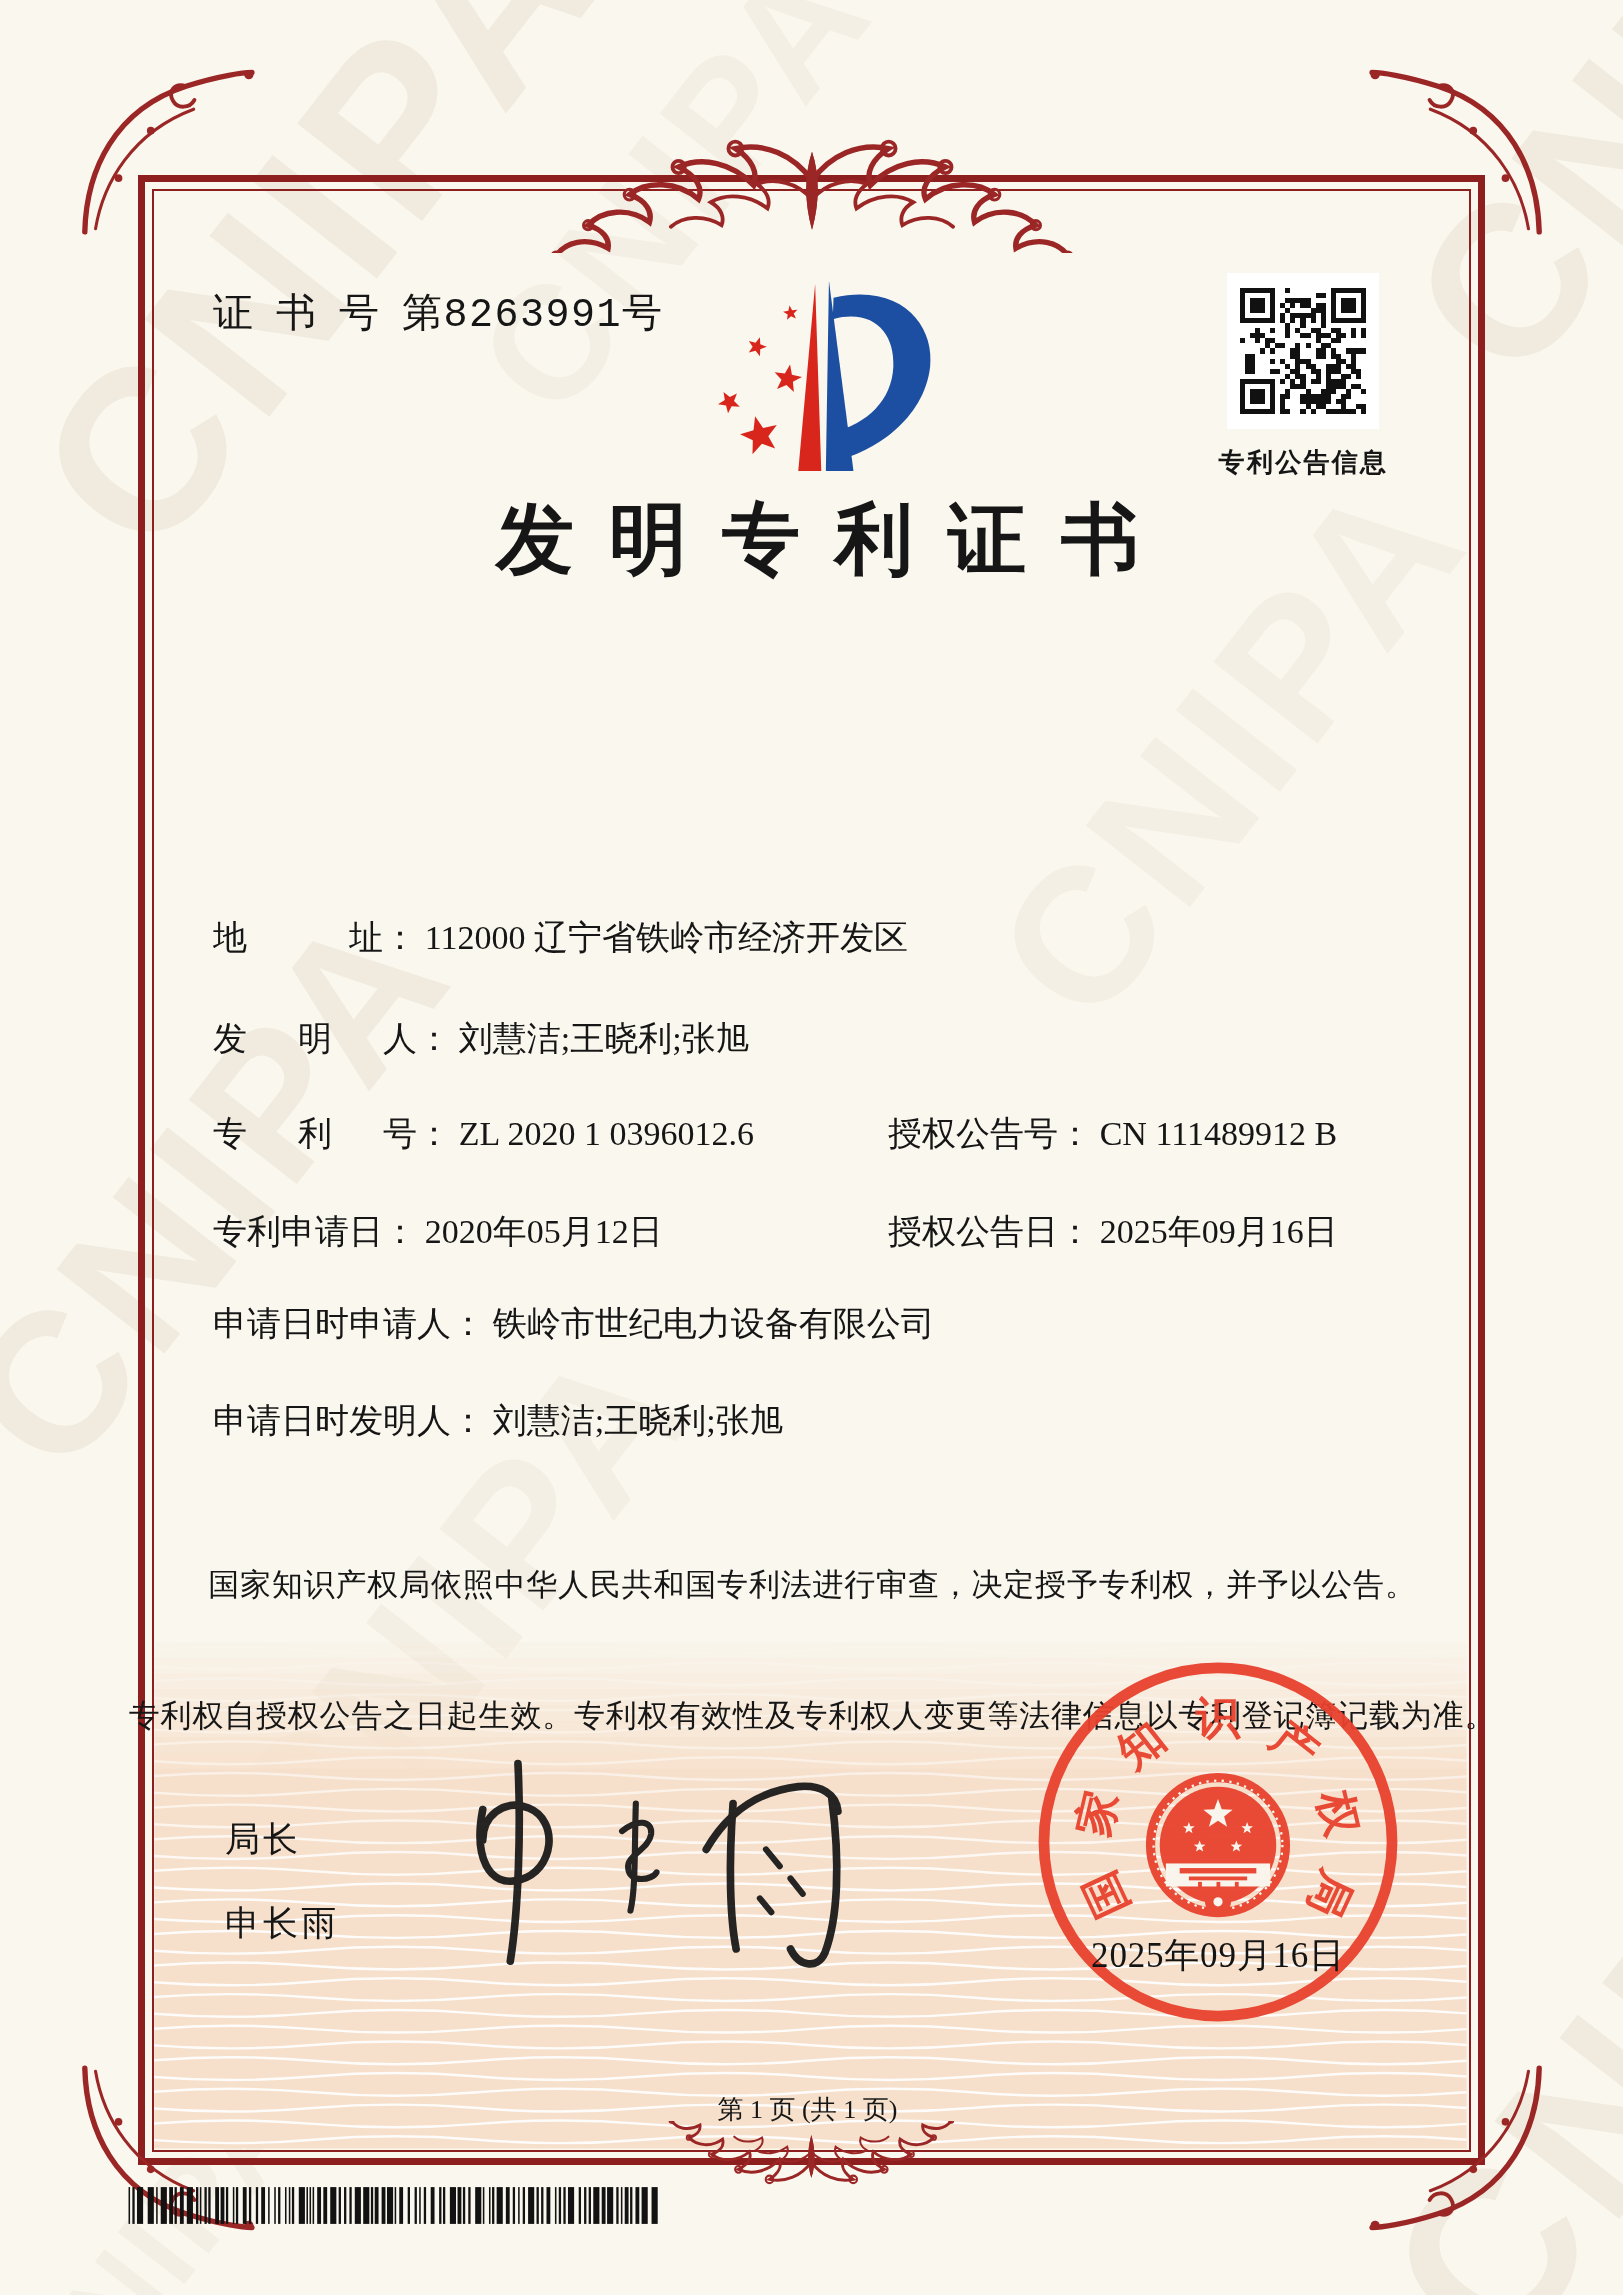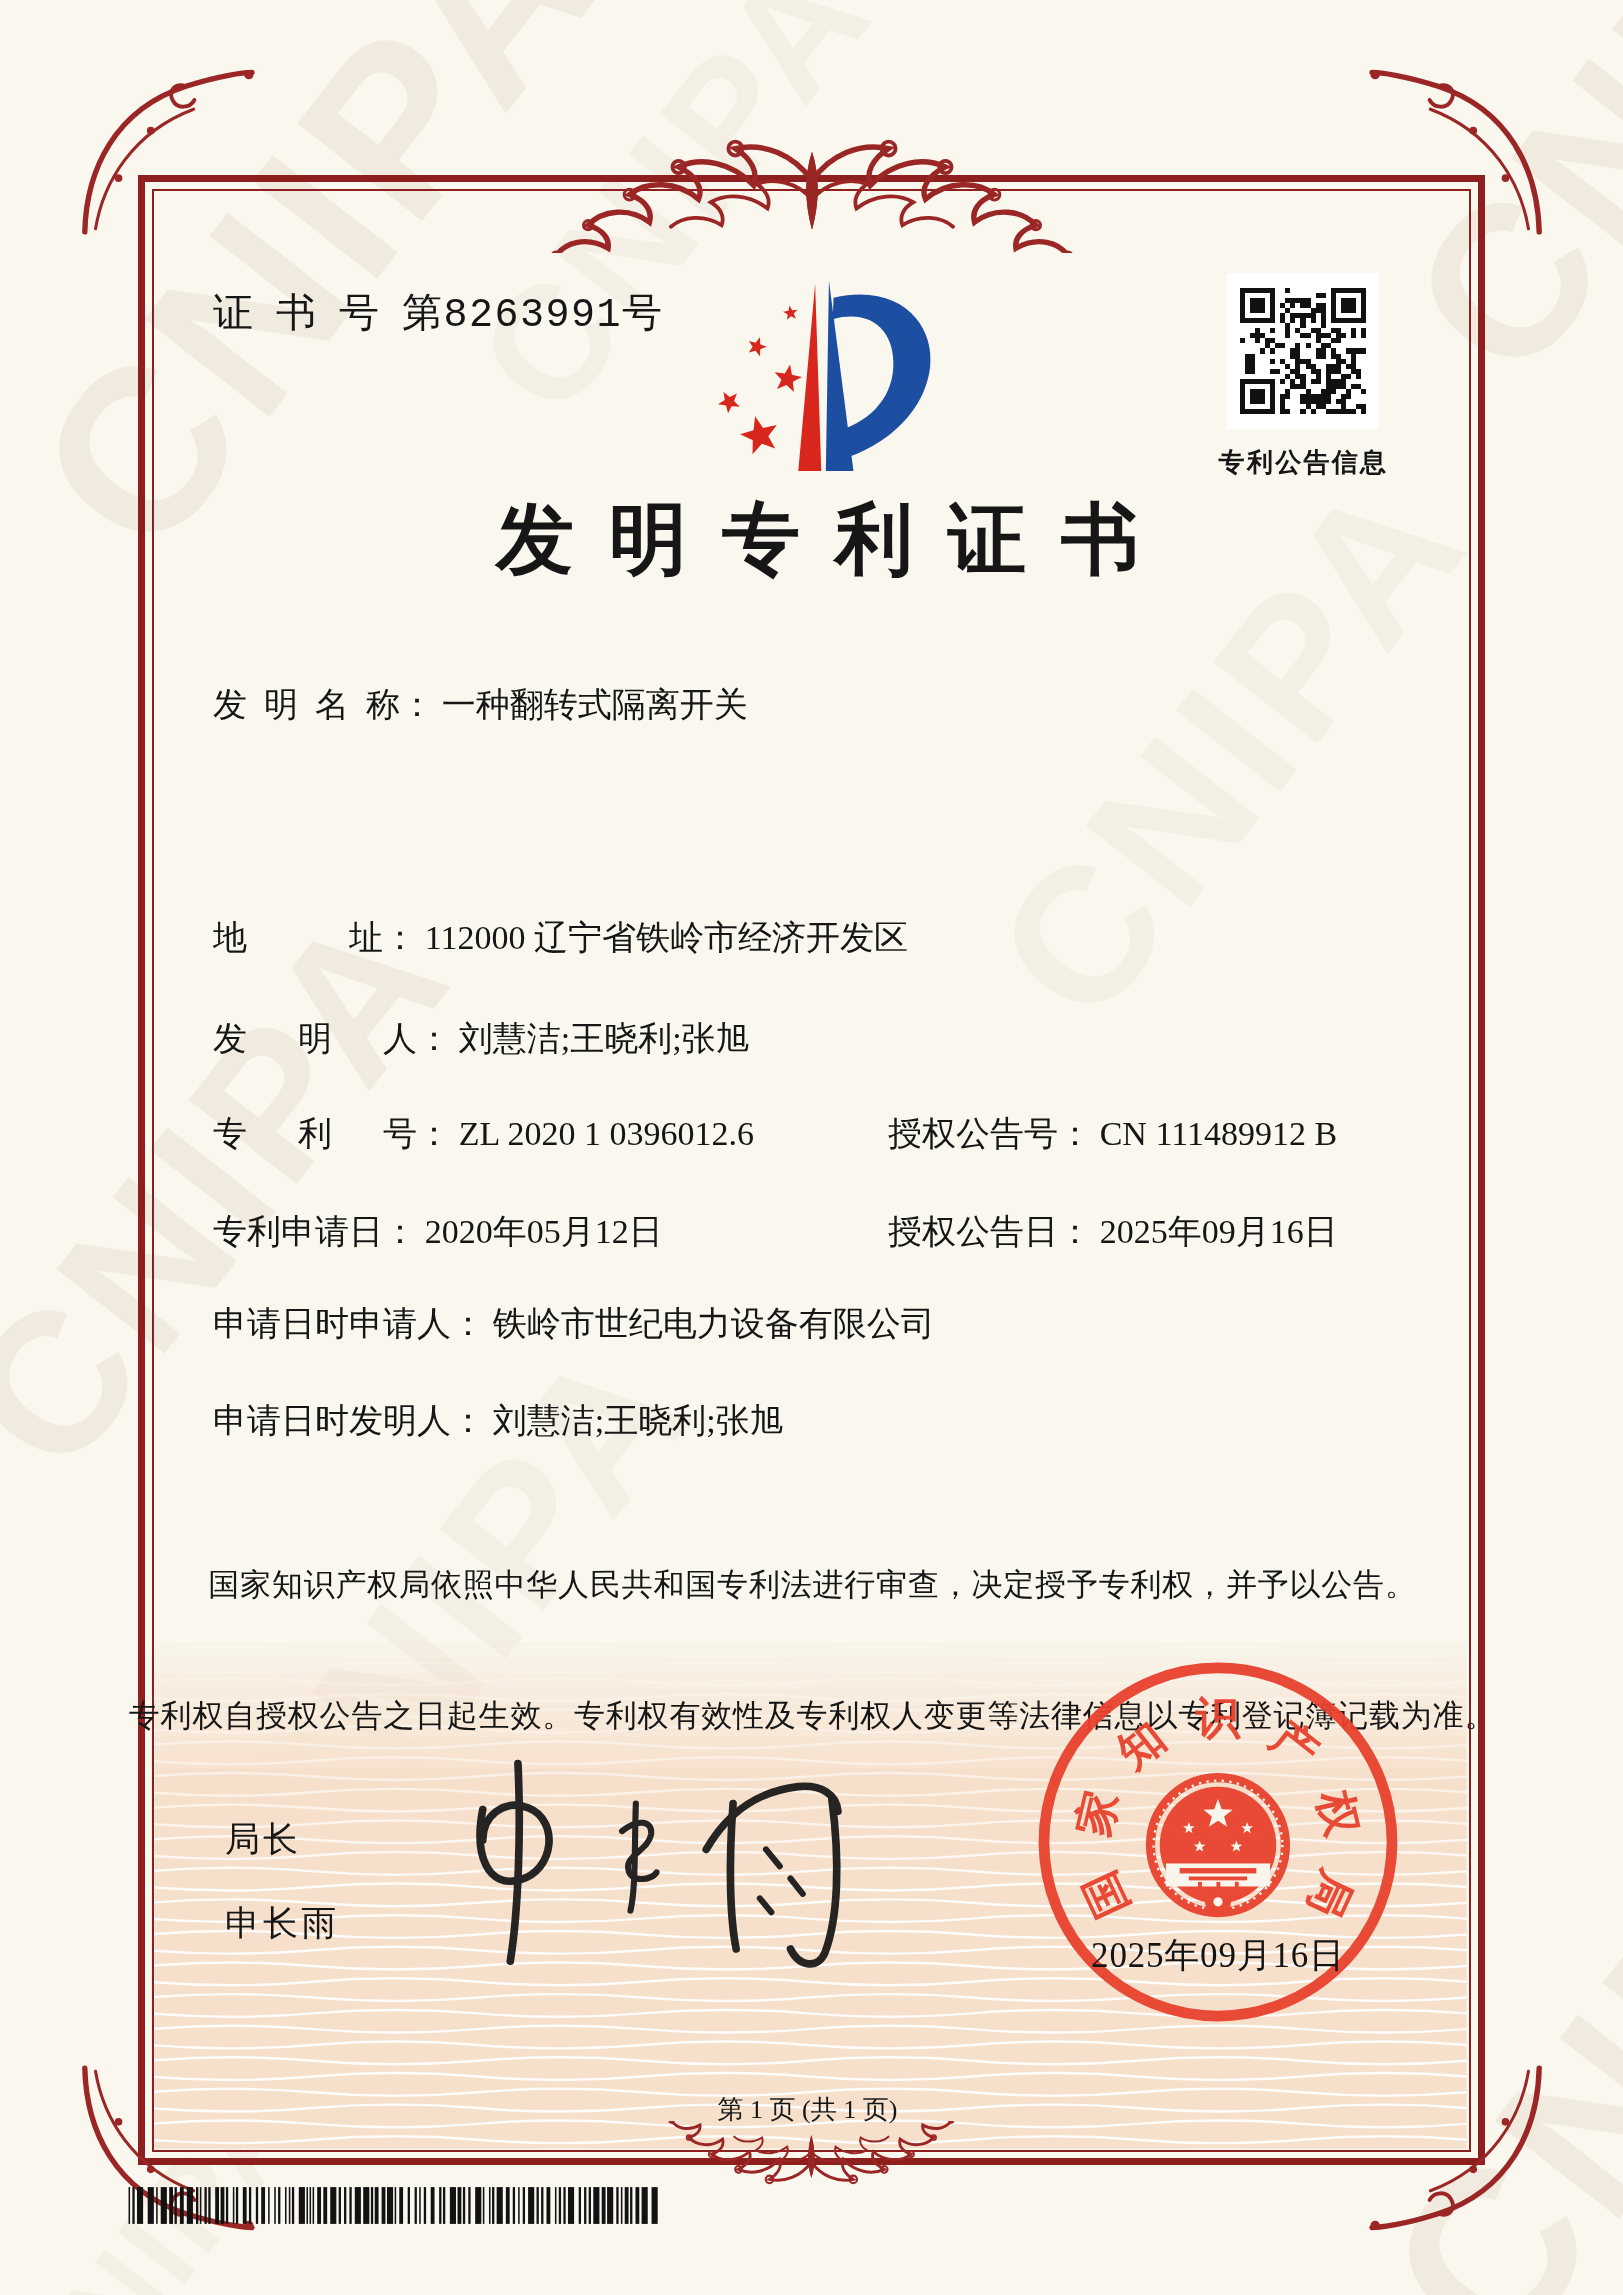--- a/index.html
+++ b/index.html
@@ -479,23 +479,20 @@
         <rect x="20" y="24" width="1" height="1" fill="#111"></rect>
         <rect x="21" y="24" width="1" height="1" fill="#111"></rect>
         <rect x="22" y="24" width="1" height="1" fill="#111"></rect>
         <rect x="24" y="24" width="1" height="1" fill="#111"></rect>
       </svg>
   </div>
   <div class="qr-caption">专利公告信息</div>
 
   <div class="title">发明专利证书</div>
 
-  <div class="row" style="left:213px;top:684px;">
-    <span class="flabel">发 明 名 称：</span><span class="fvalue">一种翻转式隔离开关</span>
-  </div>
   <div class="row" style="left:213px;top:917px;">
     <span class="flabel">地　　　址：</span><span class="fvalue">112000 辽宁省铁岭市经济开发区</span>
   </div>
   <div class="row" style="left:213px;top:1018px;">
     <span class="flabel">发　 明　 人：</span><span class="fvalue">刘慧洁;王晓利;张旭</span>
   </div>
   <div class="row" style="left:213px;top:1113px;">
     <span class="flabel">专　 利　 号：</span><span class="fvalue">ZL 2020 1 0396012.6</span>
   </div>
   <div class="row" style="left:888px;top:1113px;">

